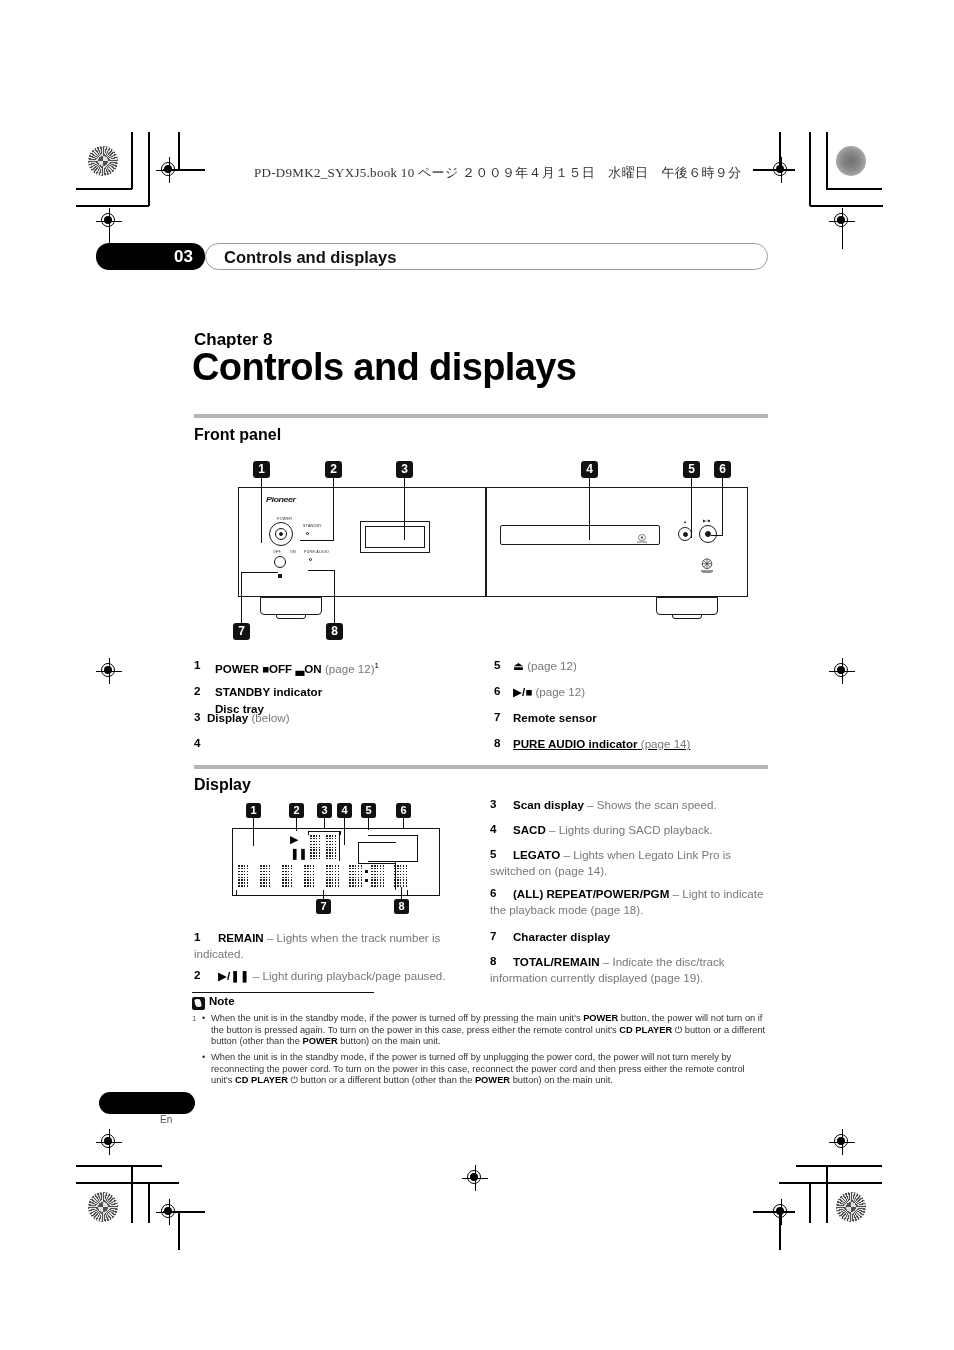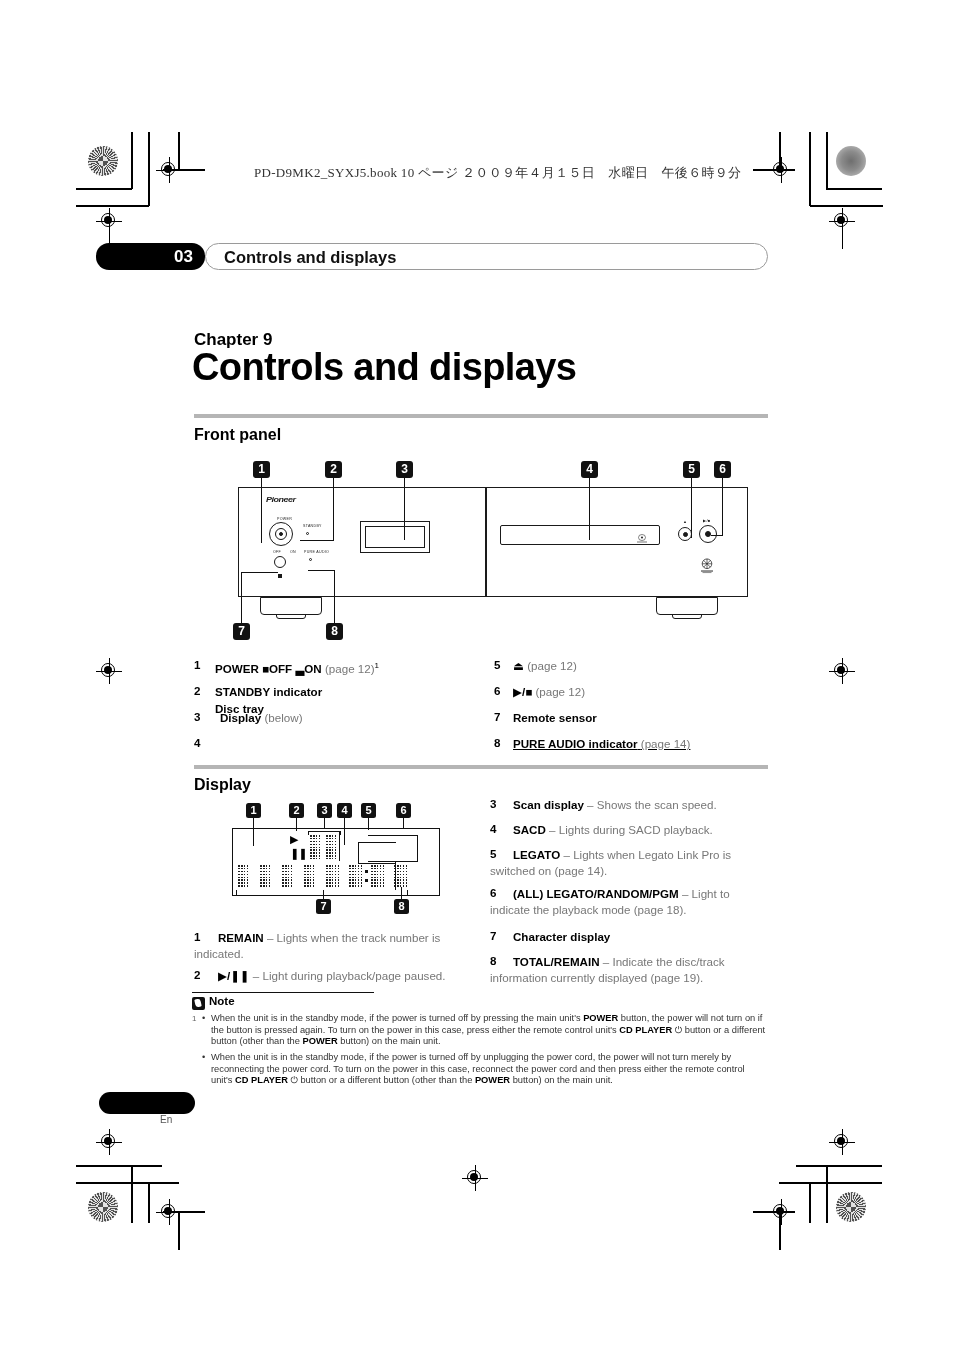--- a/index.html
+++ b/index.html
@@ -189,21 +189,21 @@
 
 <div id="hdrbook">PD-D9MK2_SYXJ5.book  10 ページ  ２００９年４月１５日　水曜日　午後６時９分</div>
 
 <div id="chaptag">
   <span>03</span>
 </div>
 <div id="chapbar">
   <span>Controls and displays</span>
 </div>
 
-<div id="chapnum">Chapter 9</div>
+<div id="chapnum">Chapter 8</div>
 <div id="chaptitle">Controls and displays</div>
 
 <div class="rule" style="top:414px;"></div>
 <div class="sechead" style="top:426px;text-align:right;">Front panel</div>
 
 <div class="callout" style="left:253px;top:461px;">1</div>
 <div class="lead" style="left:261px;top:478px;height:65px;"></div>
 <div class="callout" style="left:325px;top:461px;">2</div>
 <div class="lead" style="left:333px;top:478px;height:62px;"></div>
 <div class="leadh" style="left:300px;top:540px;width:34px;"></div>
@@ -283,21 +283,21 @@
 <div class="num" style="left:194px;top:658px;">1</div>
 <div class="li" style="left:215px;top:658px;">
   <b>POWER ■OFF ▃ON</b>
   <span class="pg">(page 12)</span><sup>1</sup>
 </div>
 <div class="num" style="left:194px;top:684px;">2</div>
 <div class="li" style="left:215px;top:684px;">
   <b>STANDBY indicator</b>
 </div>
 <div class="num" style="left:194px;top:710px;">3</div>
-<div class="li" style="left:220px;top:710px;">
+<div class="li" style="left:207px;top:710px;">
   <b>Display</b>
   <span class="pg">(below)</span>
 </div>
 <div class="num" style="left:194px;top:736px;">4</div>
 <div class="li" style="left:215px;top:701px;">
   <b>Disc tray</b>
 </div>
 
 <div class="num" style="left:494px;top:658px;">5</div>
 <div class="li" style="left:513px;top:658px;">
@@ -398,21 +398,21 @@
 <div class="num" style="left:490px;top:822px;">4</div>
 <div class="li" style="left:490px;top:822px;width:280px;text-indent:23px;">
   <b>SACD</b><span class="pg"> – Lights during SACD playback.</span>
 </div>
 <div class="num" style="left:490px;top:847px;">5</div>
 <div class="li" style="left:490px;top:847px;width:281px;text-indent:23px;">
   <b>LEGATO</b><span class="pg"> – Lights when Legato Link Pro is switched on (page 14).</span>
 </div>
 <div class="num" style="left:490px;top:886px;">6</div>
 <div class="li" style="left:490px;top:886px;width:281px;text-indent:23px;">
-  <b>(ALL) LEGATO/RANDOM/PGM</b><span class="pg"> – Light to indicate the playback mode (page 18).</span>
+  <b>(ALL) REPEAT/POWER/PGM</b><span class="pg"> – Light to indicate the playback mode (page 18).</span>
 </div>
 <div class="num" style="left:490px;top:929px;">7</div>
 <div class="li" style="left:490px;top:929px;width:280px;text-indent:23px;">
   <b>Character display</b><span class="pg"></span>
 </div>
 <div class="num" style="left:490px;top:954px;">8</div>
 <div class="li" style="left:490px;top:954px;width:281px;text-indent:23px;">
   <b>TOTAL/REMAIN</b><span class="pg"> – Indicate the disc/track information currently displayed (page 19).</span>
 </div>
 

